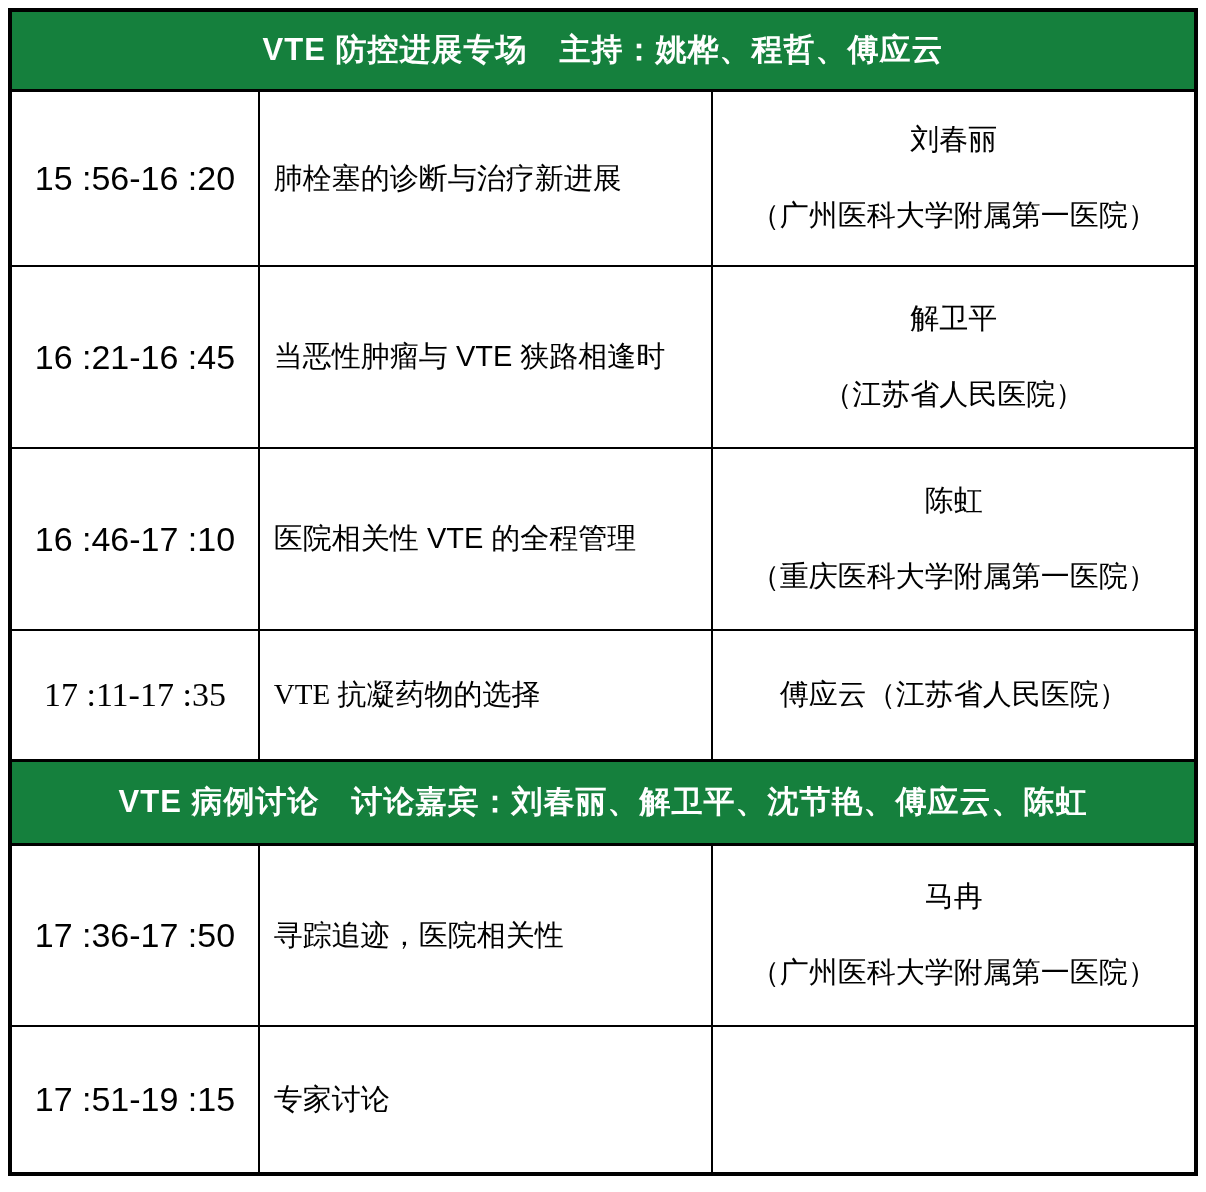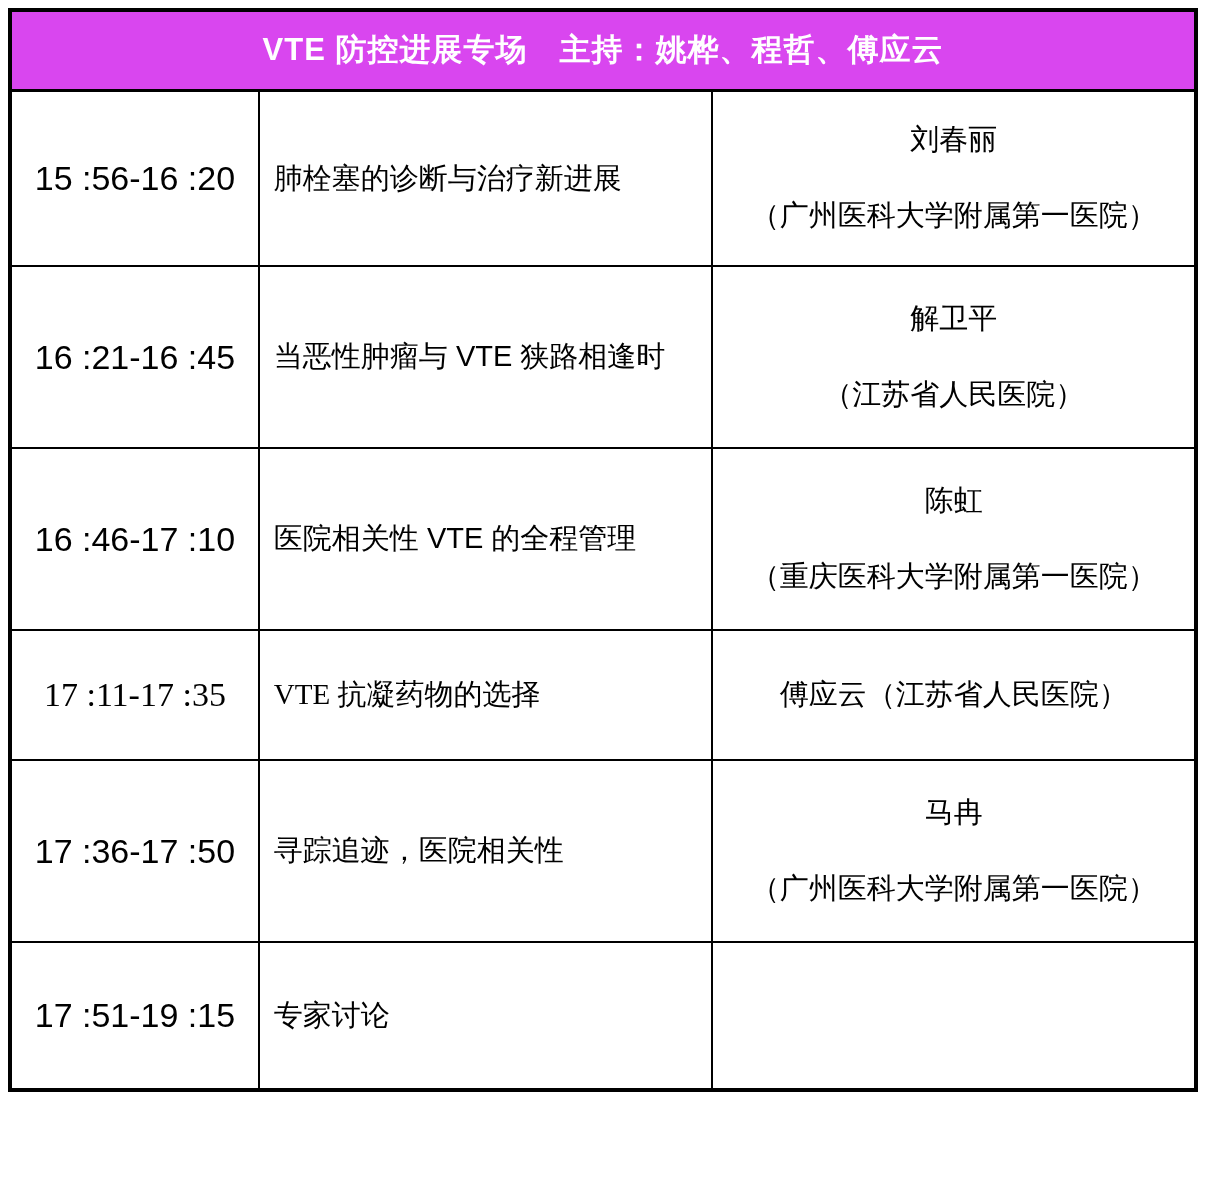--- a/index.html
+++ b/index.html
@@ -20,21 +20,21 @@
   }
   col.c-time  { width: 248px; }
   col.c-topic { width: 452px; }
   col.c-speaker { width: 482px; }
   td {
     border: 2px solid #000000;
     vertical-align: middle;
     overflow: hidden;
   }
   tr.band td {
-    background: #d946ef;
+    background: #15803d;
     color: #ffffff;
     font-weight: bold;
     font-size: 31px;
     text-align: center;
     letter-spacing: 1px;
     border: 3px solid #000000;
   }
   td.time {
     text-align: center;
     font-size: 34px;
@@ -118,20 +118,23 @@
       <td class="time">17 :11-17 :35</td>
       <td class="topic">VTE 抗凝药物的选择</td>
       <td class="speaker">
         <div class="speaker-inner">
           <div>傅应云（江苏省人民医院）</div>
 
         </div>
       </td>
     </tr>
 
+    <tr class="band h-band2">
+      <td colspan="3">VTE 病例讨论　讨论嘉宾：刘春丽、解卫平、沈节艳、傅应云、陈虹</td>
+    </tr>
 
     <tr class="h-r5">
       <td class="time">17 :36-17 :50</td>
       <td class="topic">寻踪追迹，医院相关性</td>
       <td class="speaker">
         <div class="speaker-inner">
           <div>马冉</div>
           <div>（广州医科大学附属第一医院）</div>
         </div>
       </td>

